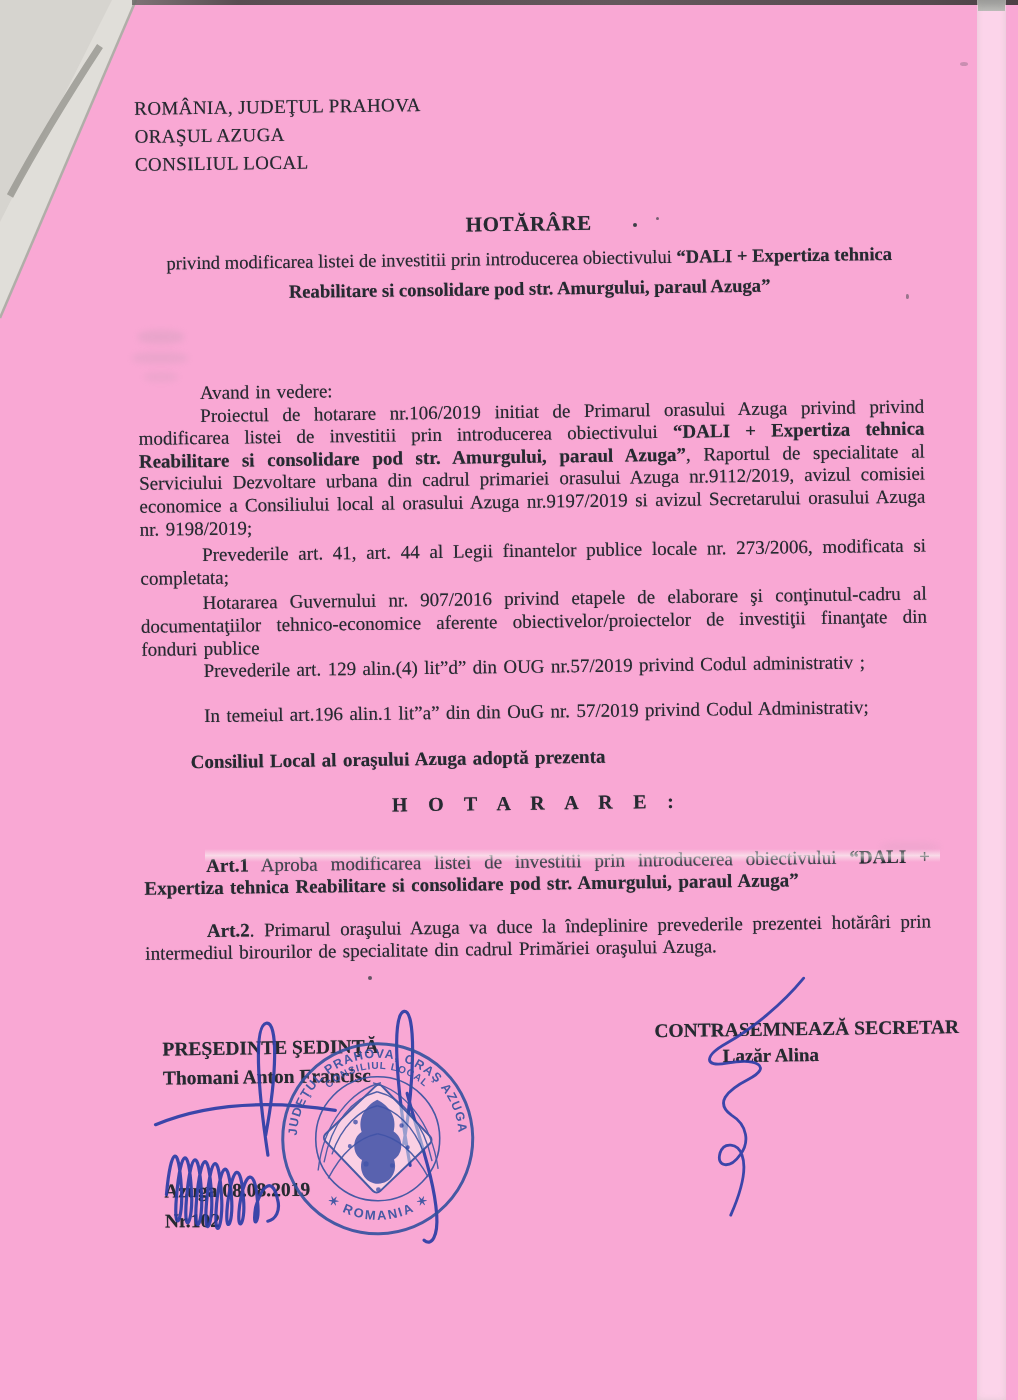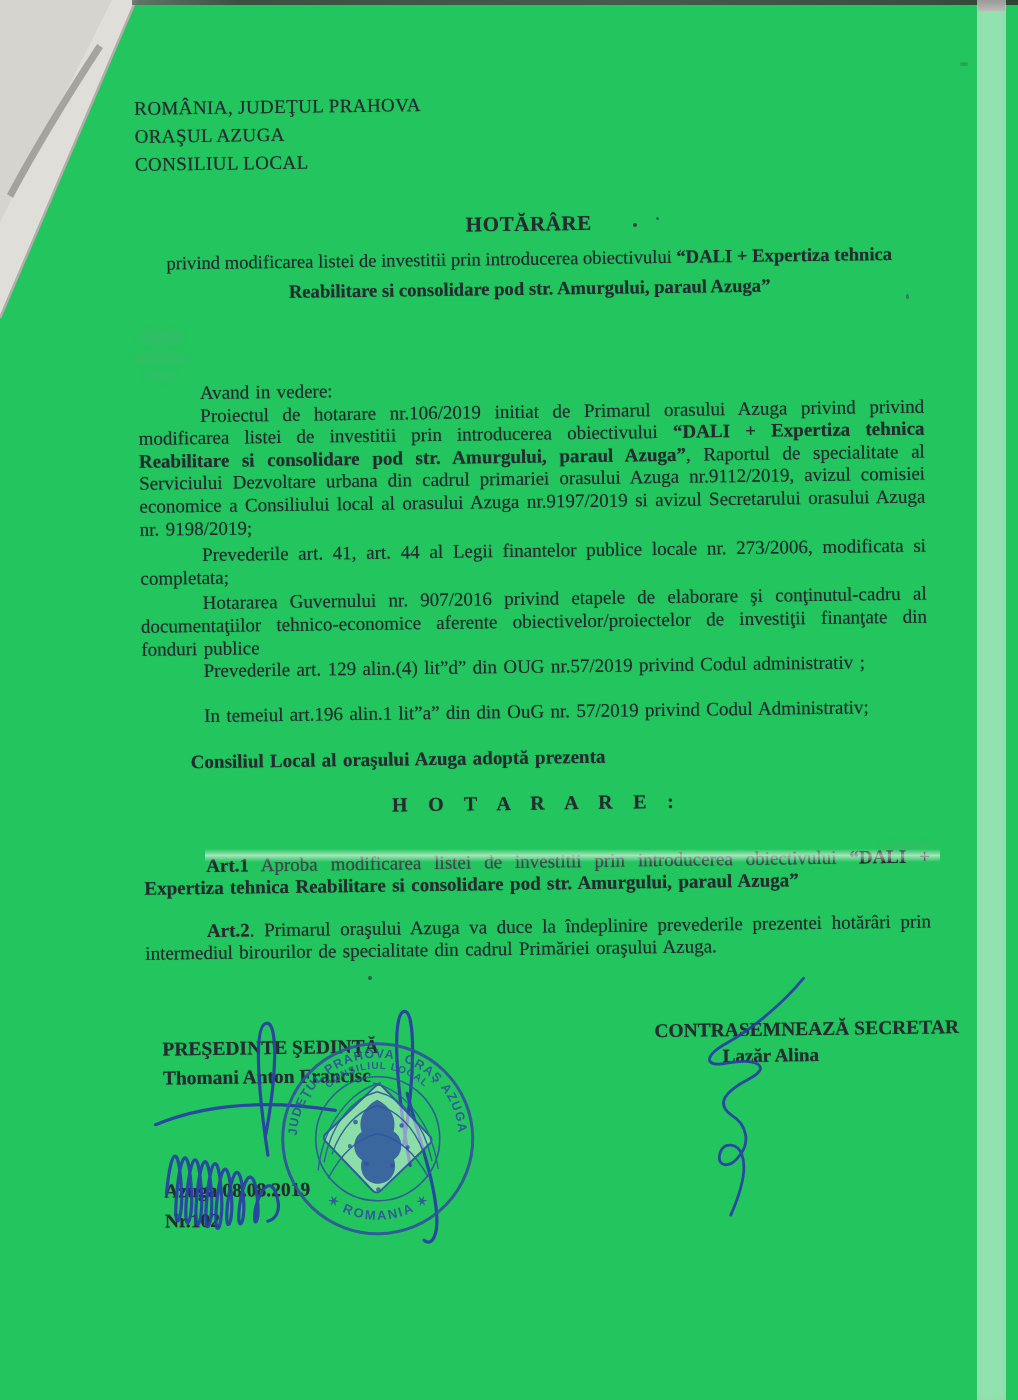--- a/index.html
+++ b/index.html
@@ -1,18 +1,18 @@
 <!DOCTYPE html>
 <html><head>
 <meta charset="utf-8">
 <style>
   html,body{margin:0;padding:0;background:#e8e7e3;}
   .page{
     position:relative;width:1018px;height:1400px;overflow:hidden;
-    background:#22c55e;
+    background:#f9a8d4;
     font-family:"Liberation Serif", serif;
     color:#262a31;
   }
   
   .top-edge{position:absolute;left:132px;top:0;width:886px;height:5px;
     background:linear-gradient(to right,#6a6a66,#3d3d3b 12%,#4a4a47 55%,#3a3a38 90%,#2f2f2d);opacity:.85;}
   .top-right-tab{position:absolute;left:978px;top:0;width:27px;height:11px;
     background:linear-gradient(#2e2e2c,#77776f);}
   .right-band{position:absolute;left:977px;top:0;width:29px;height:1400px;
     background:rgba(255,255,255,.5);box-shadow:0 0 6px rgba(180,180,170,.35) inset;}

